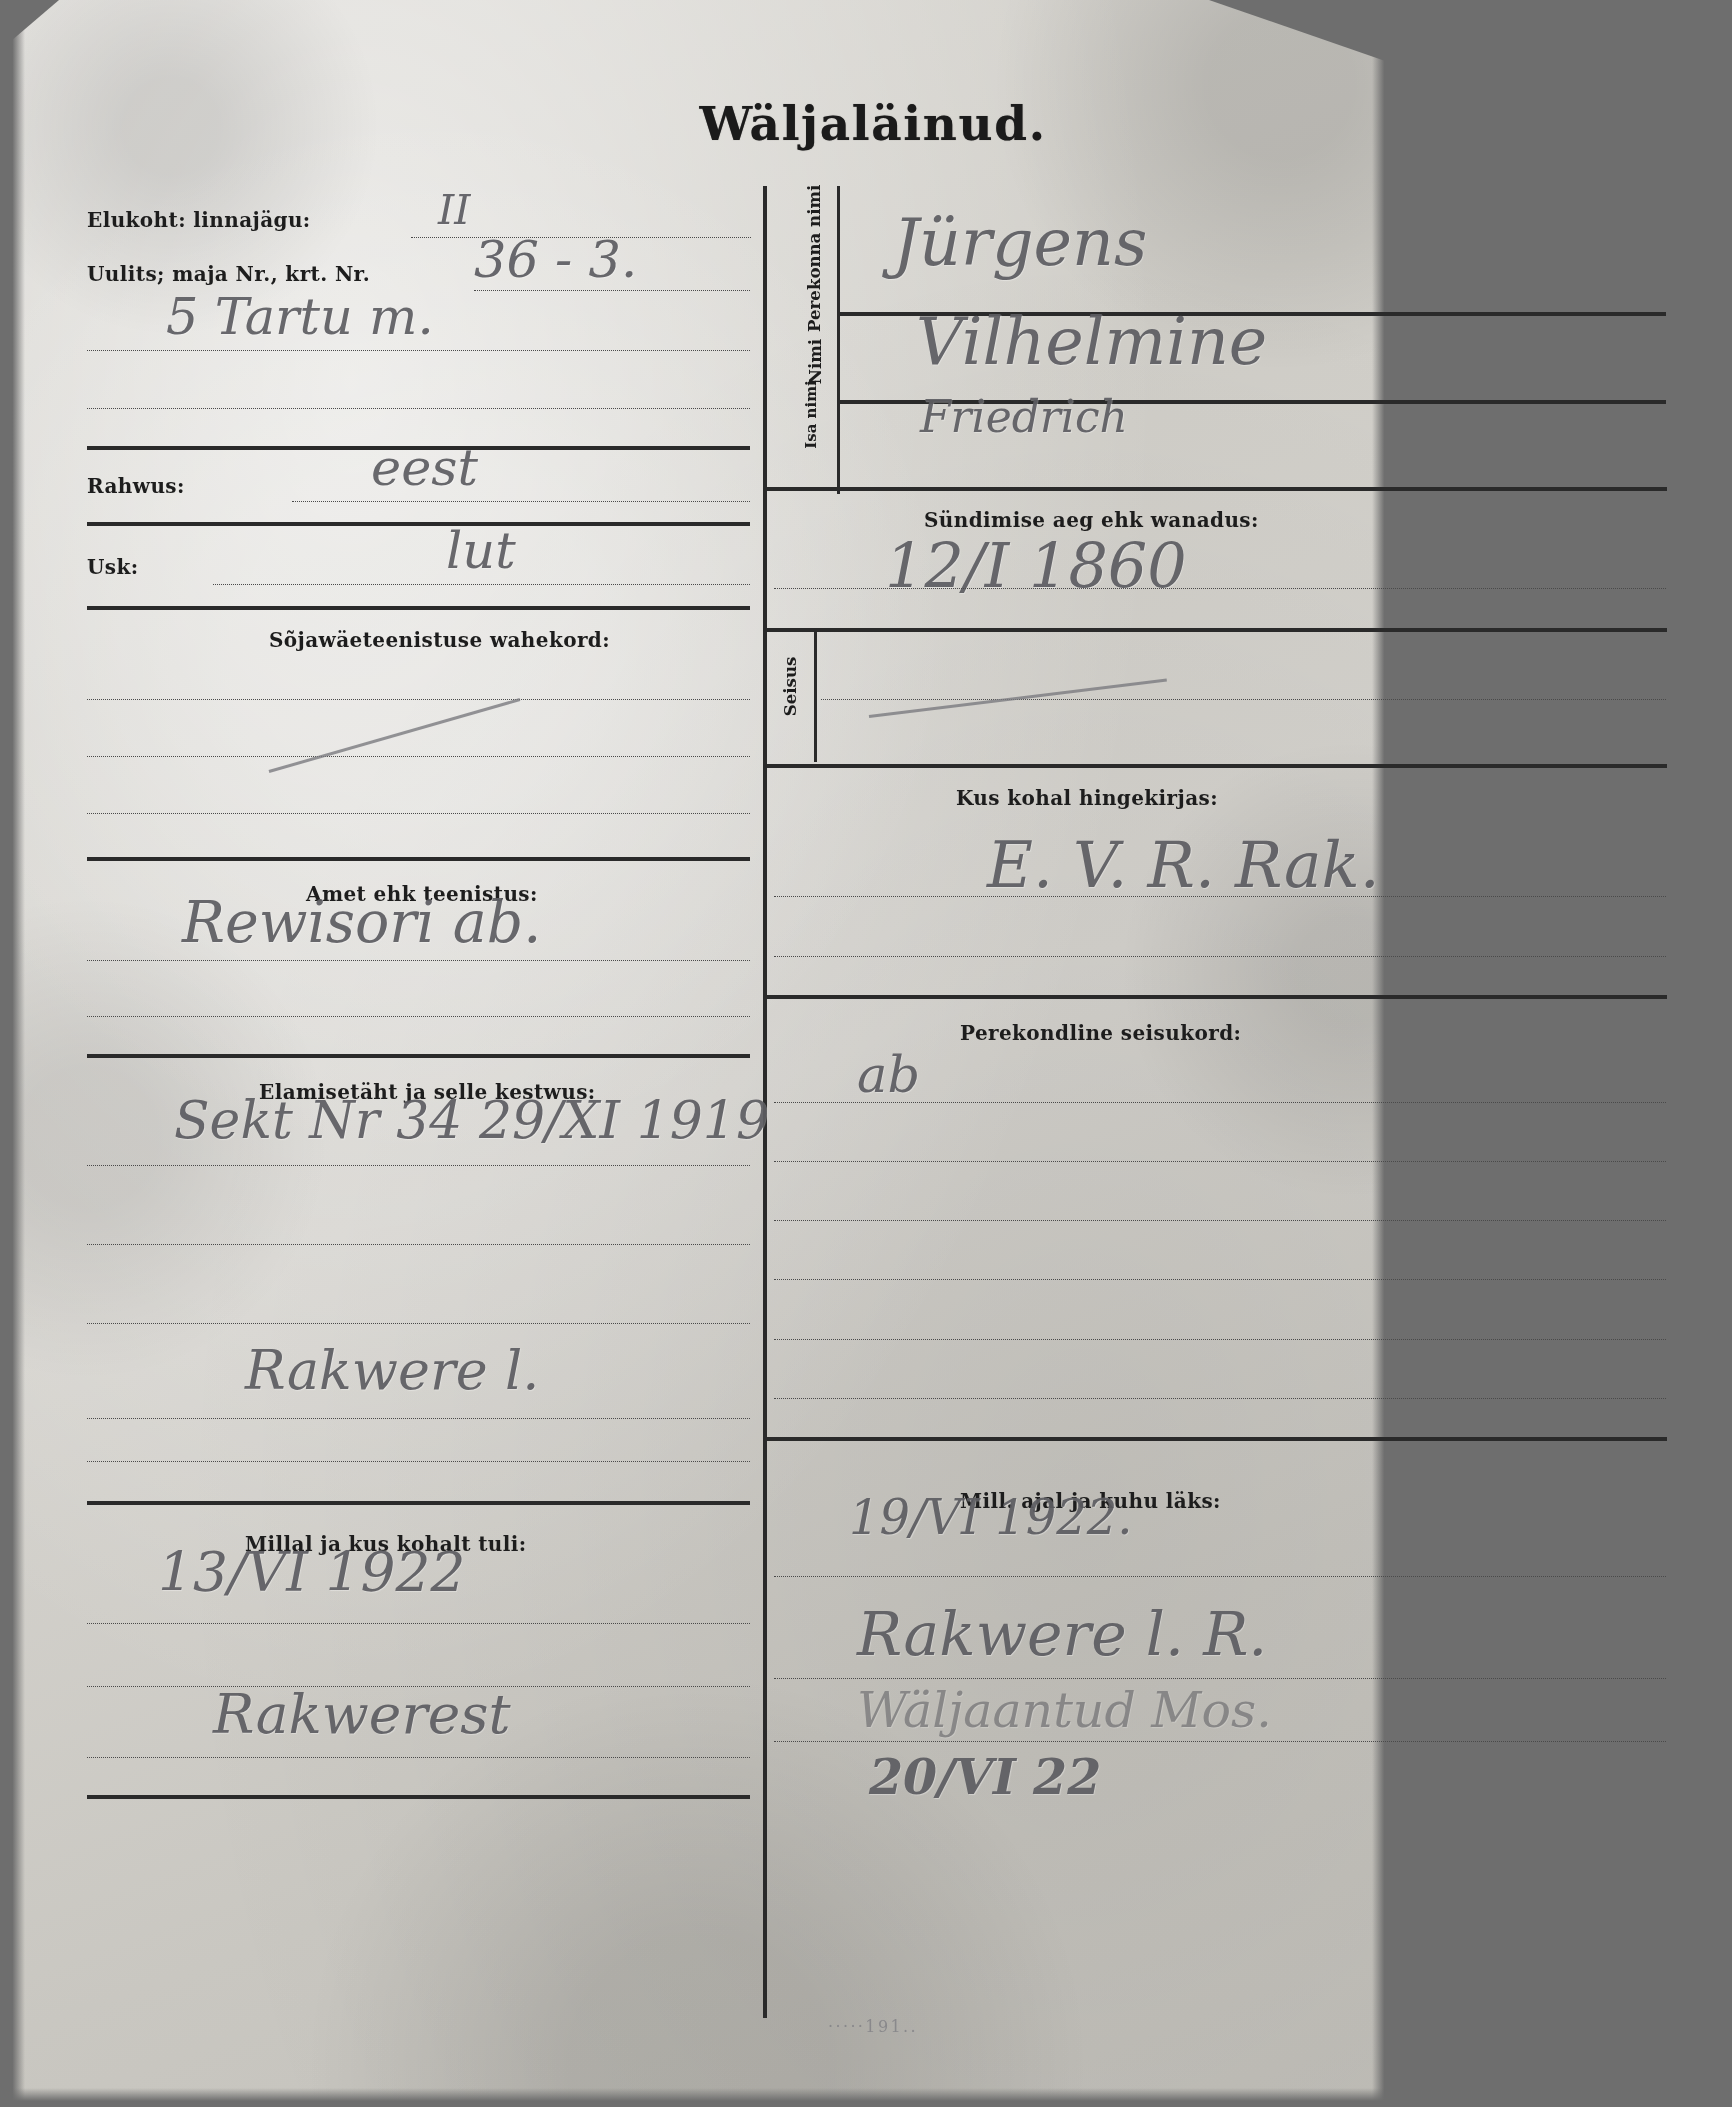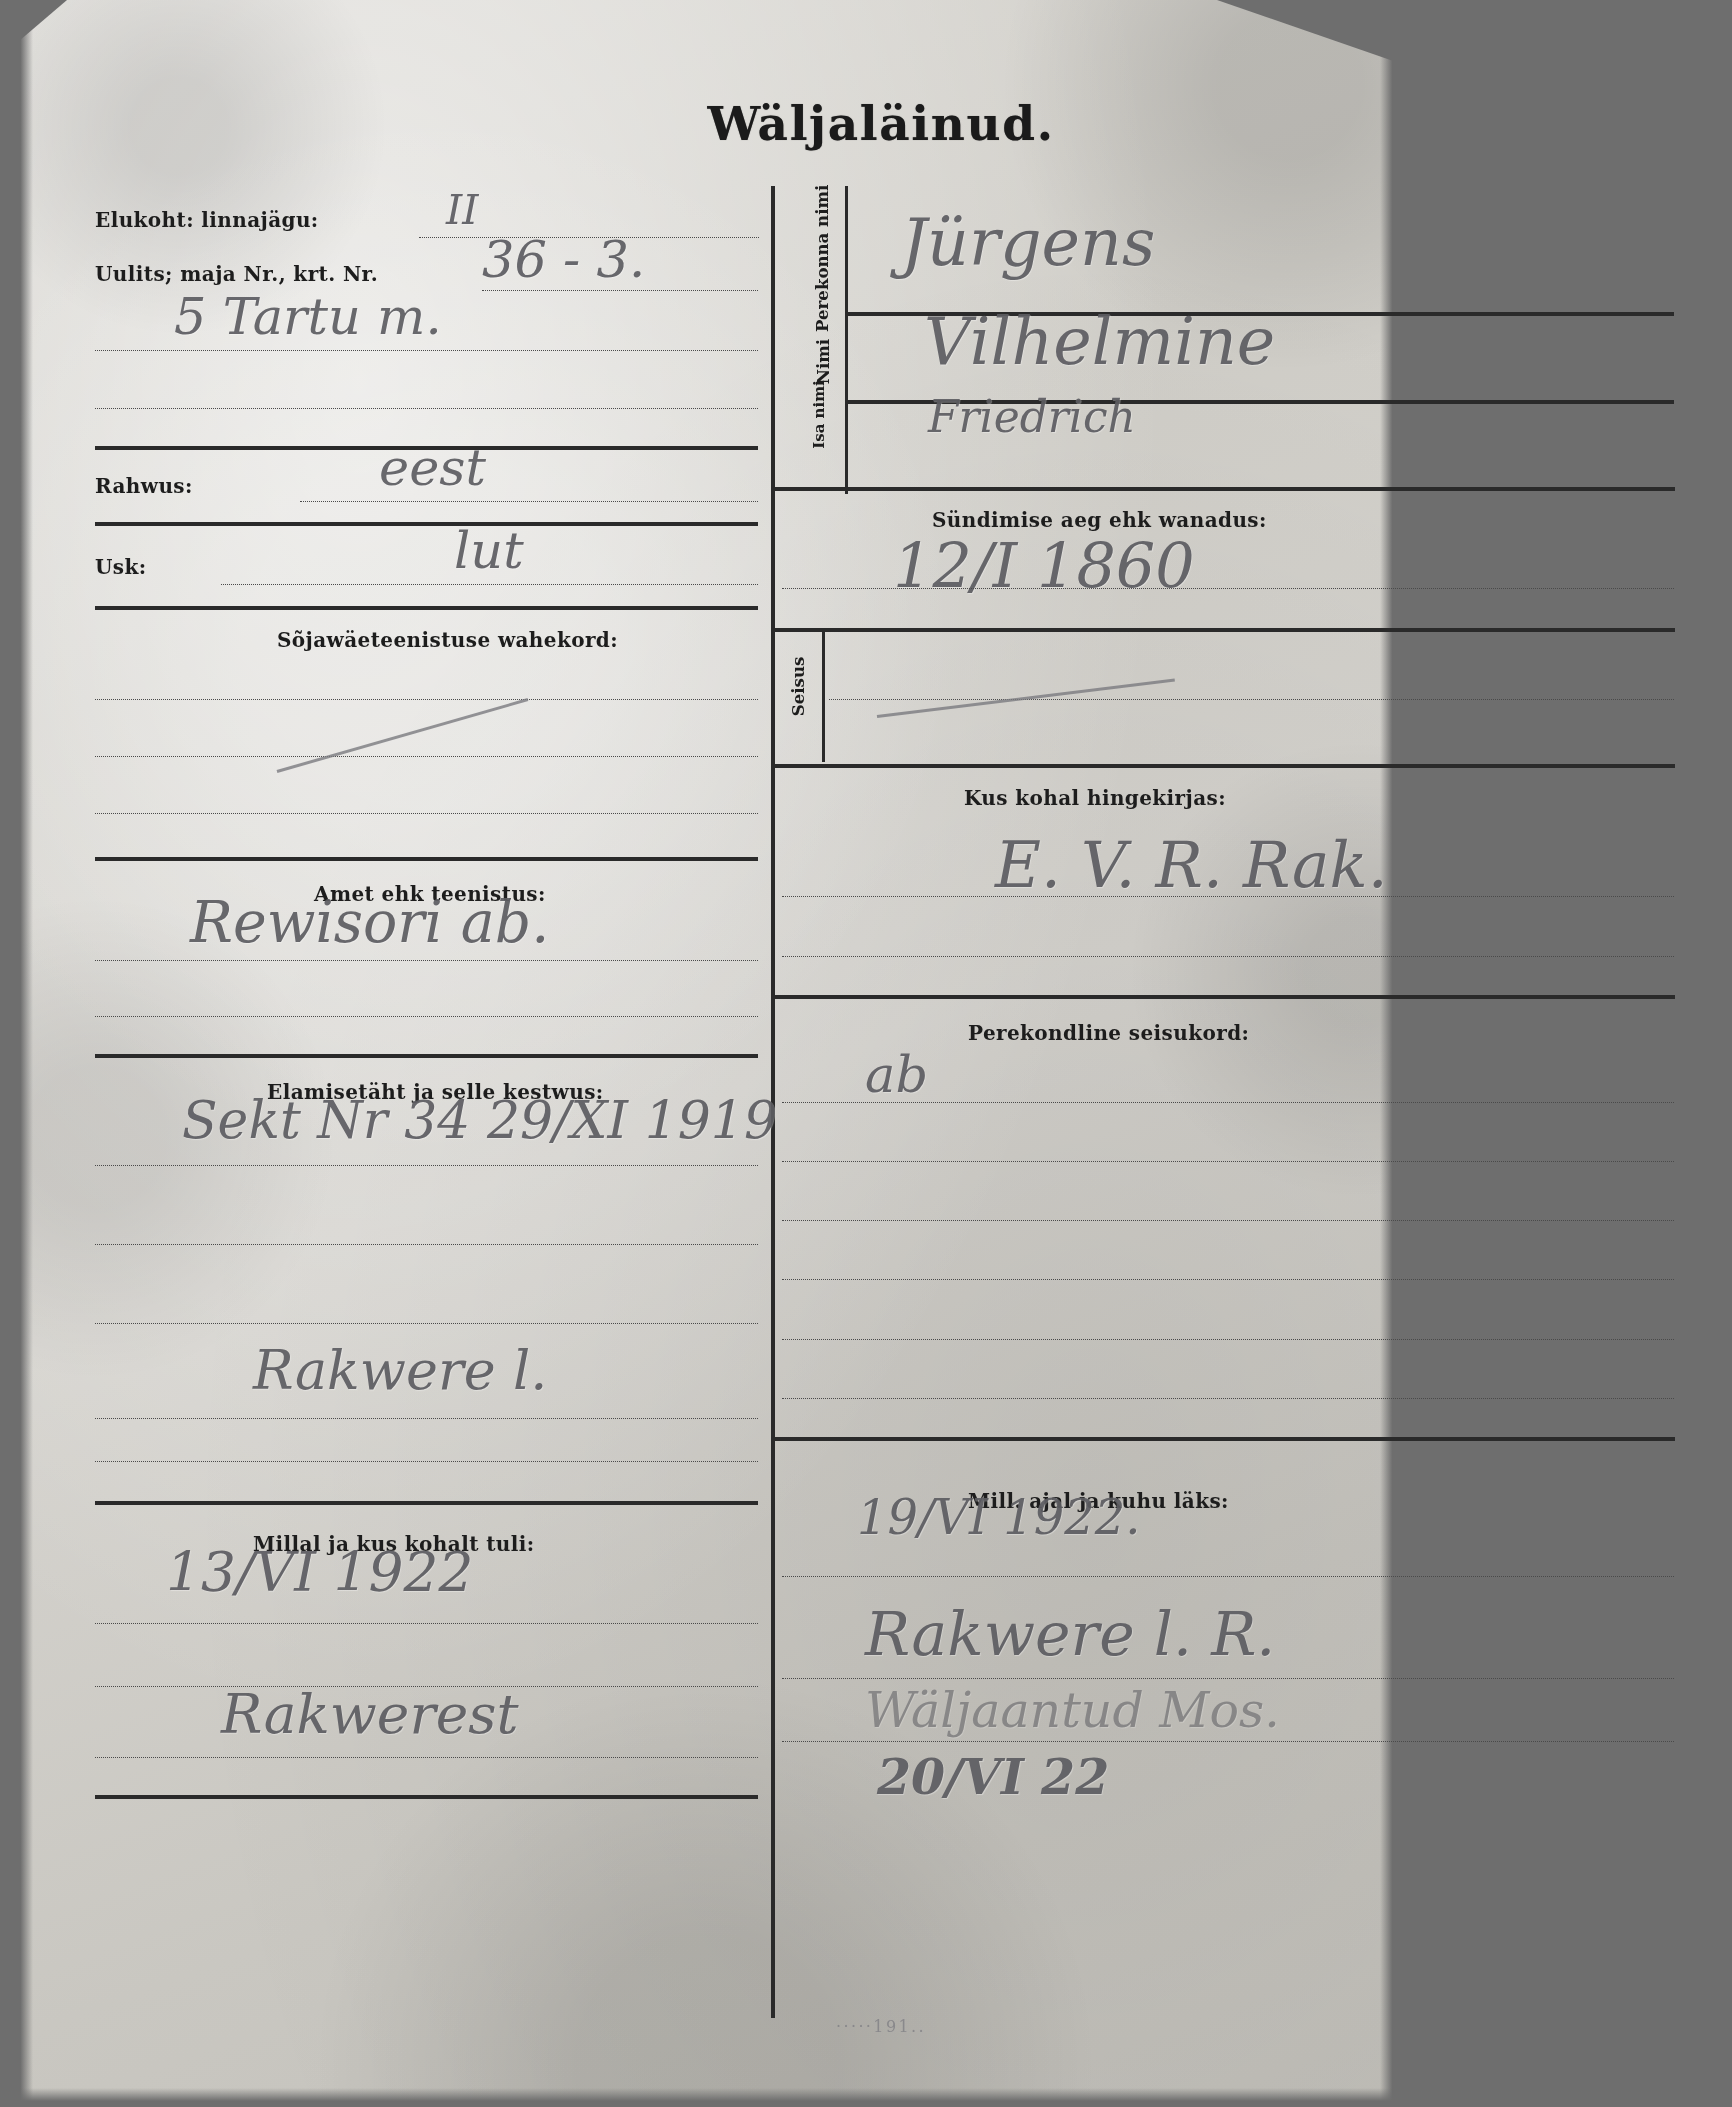--- a/index.html
+++ b/index.html
@@ -10,21 +10,21 @@
   body {
     width: 1732px;
     height: 2108px;
     overflow: hidden;
     font-family: "DejaVu Serif", serif;
   }
 
   
   #paper {
     position: absolute;
-    left: 12px; top: 0;
+    left: 4px; top: 0;
     width: 1387px;
     height: 2108px;
     background:
       radial-gradient(ellipse at 25% 18%, rgba(255,255,255,0.55) 0%, rgba(255,255,255,0) 55%),
       radial-gradient(ellipse at 78% 72%, rgba(0,0,0,0.07) 0%, rgba(0,0,0,0) 60%),
       linear-gradient(160deg, #d9d7d2 0%, #cfcdc7 28%, #d5d3ce 52%, #c9c7c1 78%, #c2c0ba 100%);
   }
   
   #paper:before {
     content: "";

